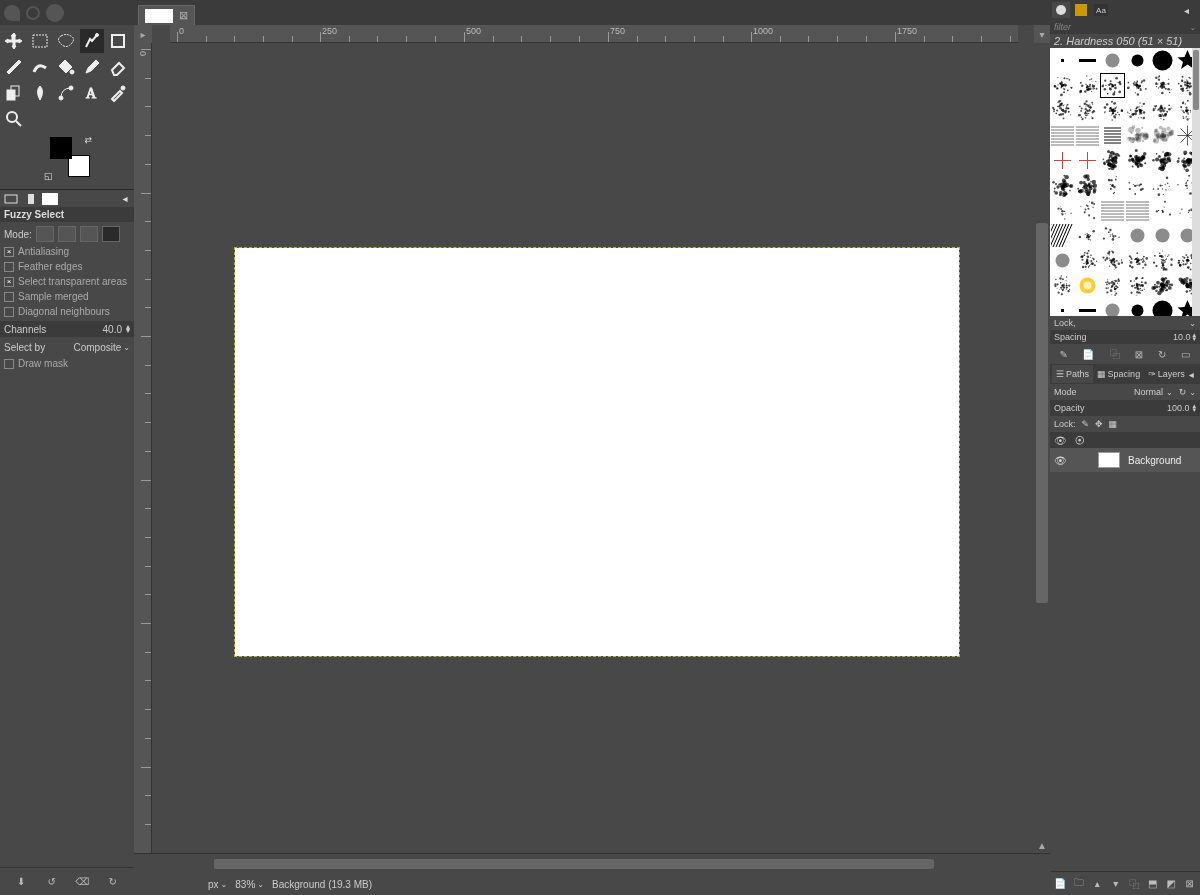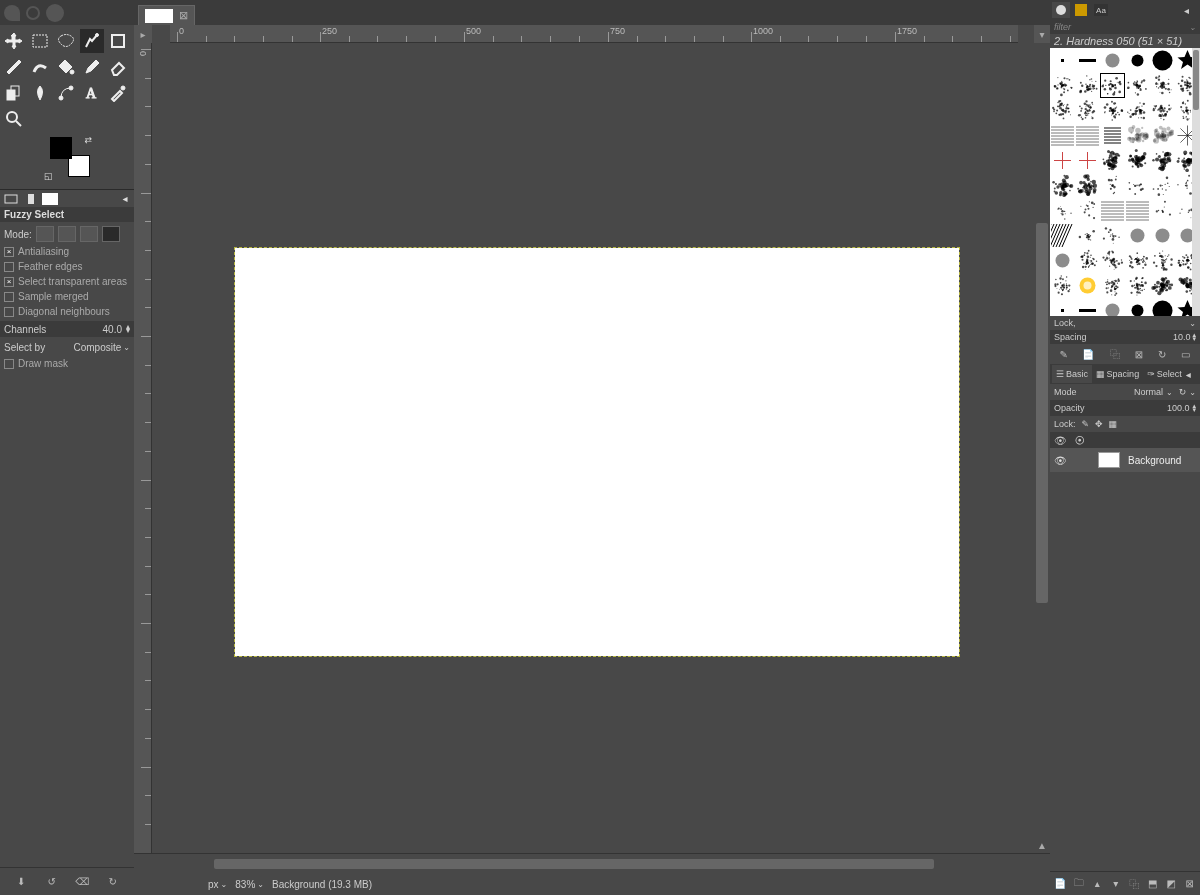--- a/index.html
+++ b/index.html
@@ -1970,29 +1970,29 @@
       <div class="ic">📄</div>
       <div class="ic">⿻</div>
       <div class="ic">⊠</div>
       <div class="ic">↻</div>
       <div class="ic">▭</div>
     </div>
 
     <div class="layers-tabs">
       <div class="lt active">
           <span>☰</span>
-          <span>Basic</span>
+          <span>Paths</span>
         </div>
       <div class="lt">
           <span>▦</span>
           <span>Spacing</span>
         </div>
       <div class="lt">
           <span>✑</span>
-          <span>Select</span>
+          <span>Layers</span>
         </div>
       <div class="conf">◂</div>
     </div>
     <div class="layer-opt">
       <span>Mode</span>
       <span class="val">Normal</span>
       <span class="chev">⌄</span>
       <span style="margin-left:6px;">↻</span>
       <span class="chev">⌄</span>
     </div>

